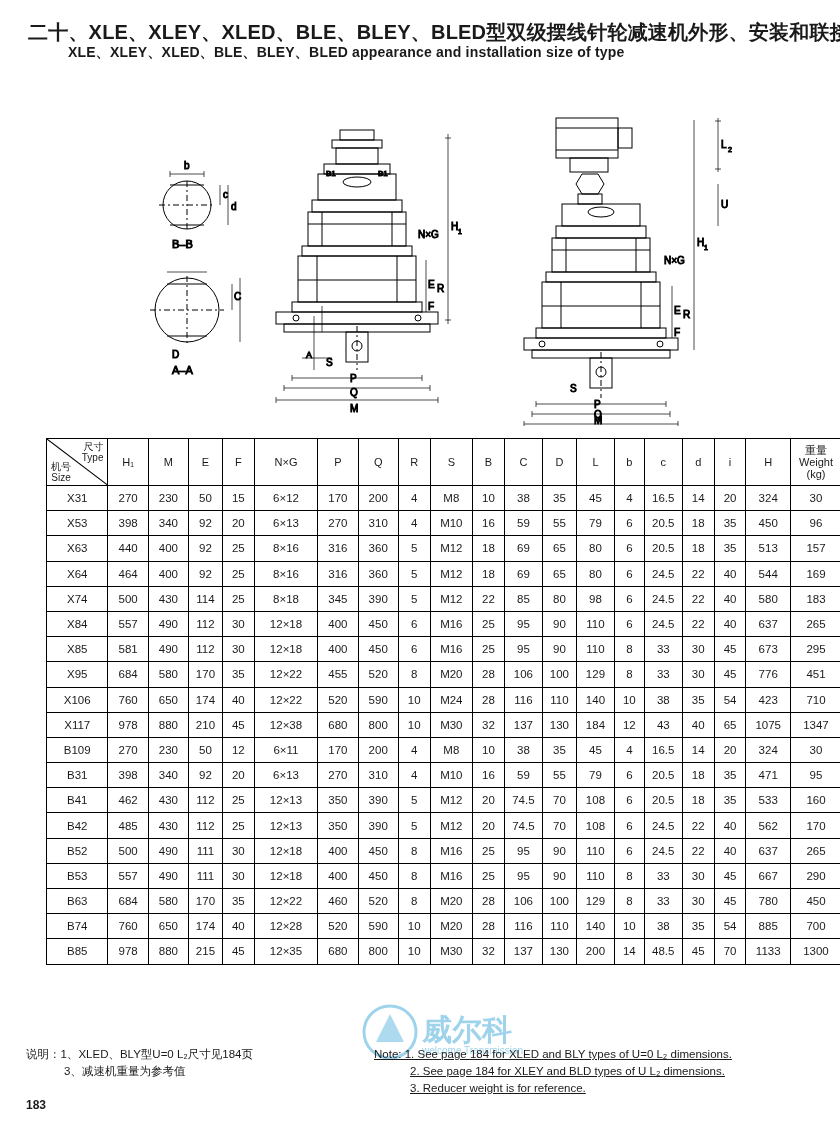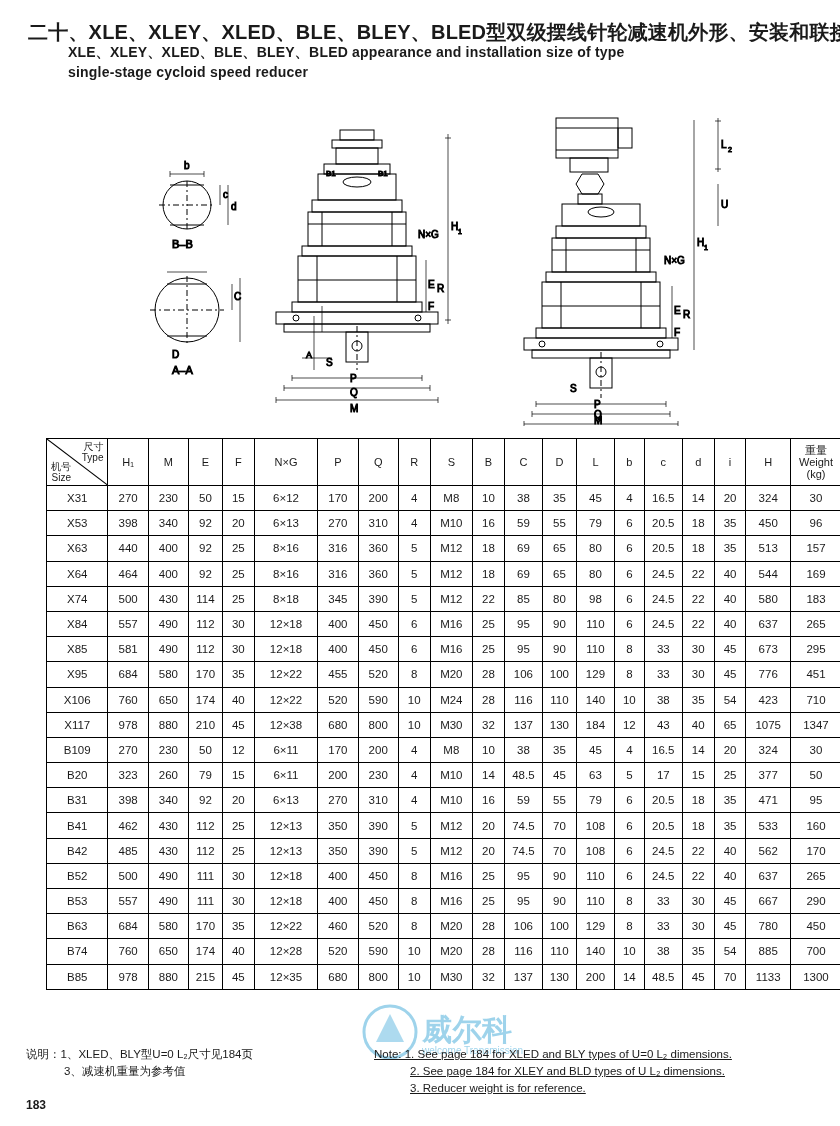--- a/index.html
+++ b/index.html
@@ -50,21 +50,21 @@
     padding:0;
     font-weight:normal;
     background:transparent;
   }
   thead td{height:46px;font-size:11px;line-height:13px;}
   .corner{position:relative;padding:0;}
   .corner .diag{
     position:absolute;left:0;top:0;width:100%;height:100%;
   }
   .corner .t1{position:absolute;right:4px;top:2px;font-size:10px;line-height:11px;text-align:right;}
-  .corner .t2{position:absolute;left:4px;bottom:2px;font-size:10px;line-height:11px;text-align:right;}
+  .corner .t2{position:absolute;left:4px;bottom:2px;font-size:10px;line-height:11px;text-align:center;}
   .wt{font-size:11px;line-height:12px;}
 
   
   .watermark{
     position:absolute;left:310px;top:560px;width:230px;height:70px;
     opacity:0.5;pointer-events:none;
   }
 
   
   .notes{
@@ -79,21 +79,20 @@
   }
 </style>
 </head>
 <body>
 
 <div class="page">
 
   <div class="heading">
     <div class="line l1">二十、XLE、XLEY、XLED、BLE、BLEY、BLED型双级摆线针轮减速机外形、安装和联接尺寸</div>
     <div class="line l2">XLE、XLEY、XLED、BLE、BLEY、BLED appearance and installation size of type</div>
-    <div class="line l3">single-stage cycloid speed reducer</div>
   </div>
 
   <div class="drawings">
 
     <div class="dw" style="left:110px;top:60px;">
       <svg width="120" height="260" viewBox="0 0 120 260">
         <g stroke="#000" fill="none" stroke-width="1">
 
           <circle cx="55" cy="45" r="24"></circle>
           <line x1="38" y1="25" x2="72" y2="25"></line>
@@ -545,42 +544,20 @@
             <td>35</td>
             <td>45</td>
             <td>4</td>
             <td>16.5</td>
             <td>14</td>
             <td>20</td>
             <td>324</td>
             <td>30</td>
           </tr>
           <tr>
-            <td>B20</td>
-            <td>323</td>
-            <td>260</td>
-            <td>79</td>
-            <td>15</td>
-            <td>6×11</td>
-            <td>200</td>
-            <td>230</td>
-            <td>4</td>
-            <td>M10</td>
-            <td>14</td>
-            <td>48.5</td>
-            <td>45</td>
-            <td>63</td>
-            <td>5</td>
-            <td>17</td>
-            <td>15</td>
-            <td>25</td>
-            <td>377</td>
-            <td>50</td>
-          </tr>
-          <tr>
             <td>B31</td>
             <td>398</td>
             <td>340</td>
             <td>92</td>
             <td>20</td>
             <td>6×13</td>
             <td>270</td>
             <td>310</td>
             <td>4</td>
             <td>M10</td>

